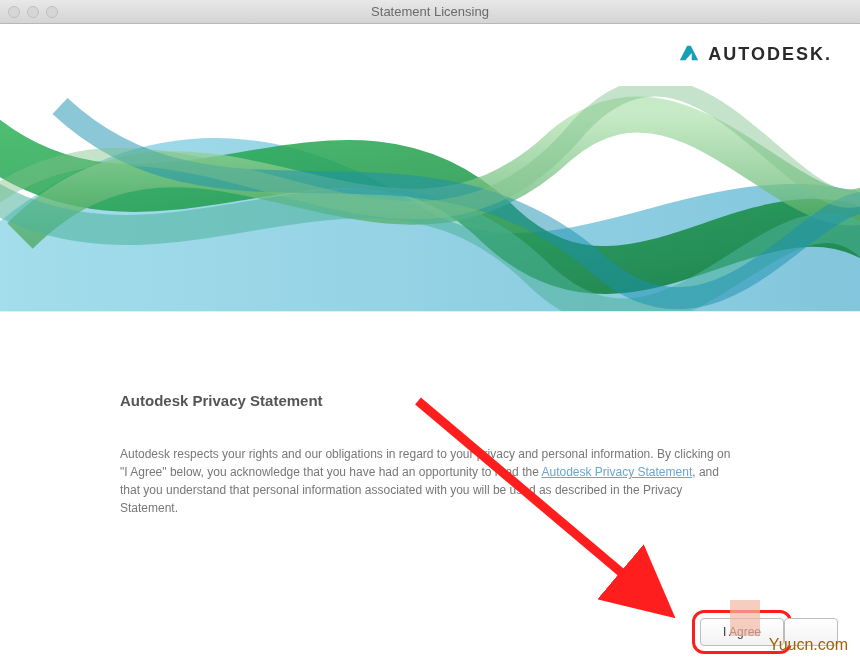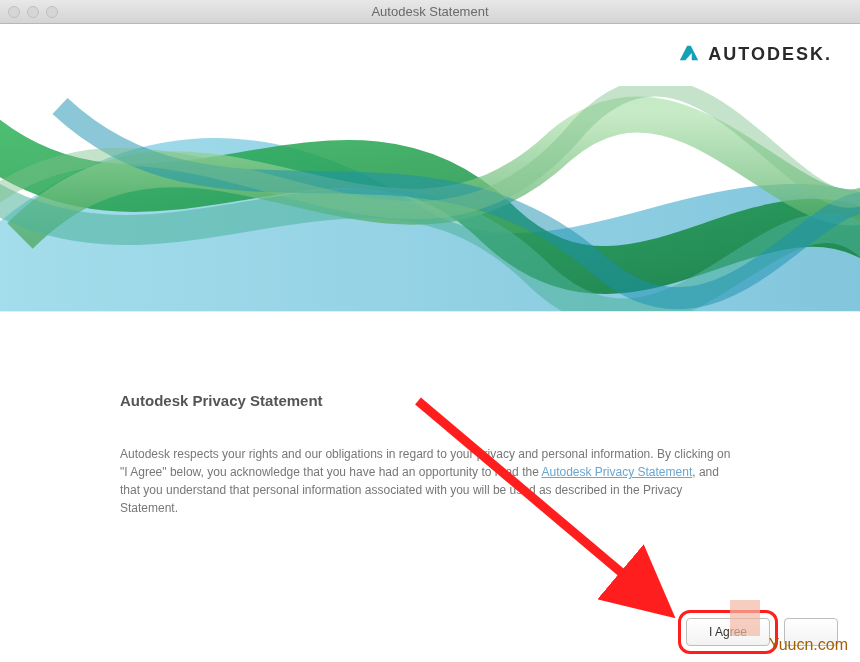--- a/index.html
+++ b/index.html
@@ -87,21 +87,21 @@
     }
     .body-text a {
       color: #6aa5cf;
       text-decoration: underline;
     }
     .footer {
       position: absolute;
       bottom: 16px;
       right: 22px;
       display: flex;
-      gap: 14px;
+      gap: 0;
       align-items: center;
     }
     .btn {
       min-width: 84px;
       height: 28px;
       font-size: 12px;
       color: #333;
       background: linear-gradient(#ffffff, #f2f2f2);
       border: 1px solid #bdbdbd;
       border-radius: 4px;
@@ -146,21 +146,21 @@
   </style>
 </head>
 <body>
 
 <div class="titlebar">
   <div class="traffic-lights">
     <div class="traffic-light"></div>
     <div class="traffic-light"></div>
     <div class="traffic-light"></div>
   </div>
-  <div class="window-title">Autodesk Statement</div>
+  <div class="window-title">Statement Licensing</div>
 </div>
 
 <div class="brand-bar">
   <div class="brand">
     <span>
       <svg width="22" height="22" viewBox="0 0 24 24">
         <path d="M2 20 L10 4 L14 4 L22 20 L15 20 L15 12 L8 20 Z" fill="#16a0b8"></path>
       </svg>
     </span>
     <span class="brand-text">

